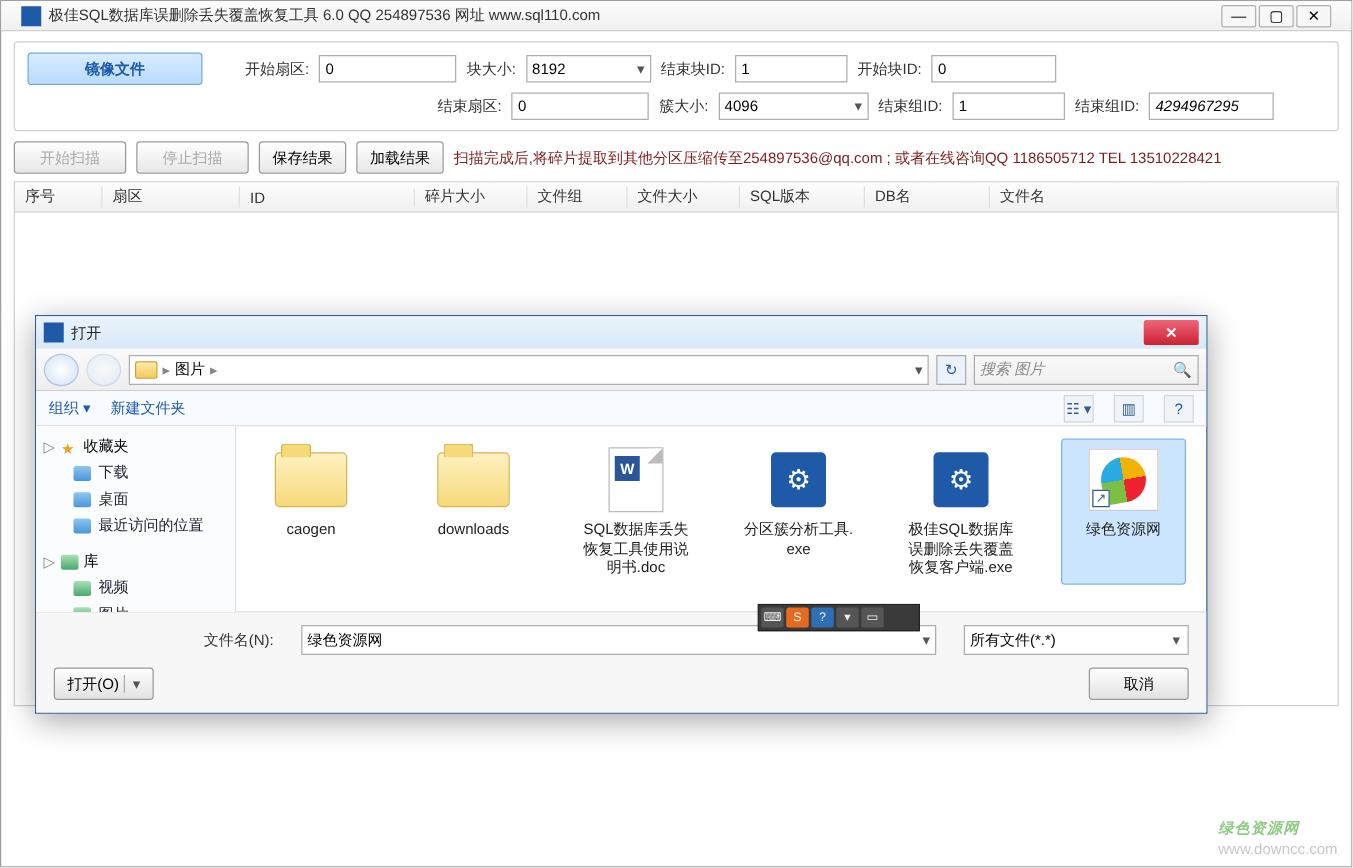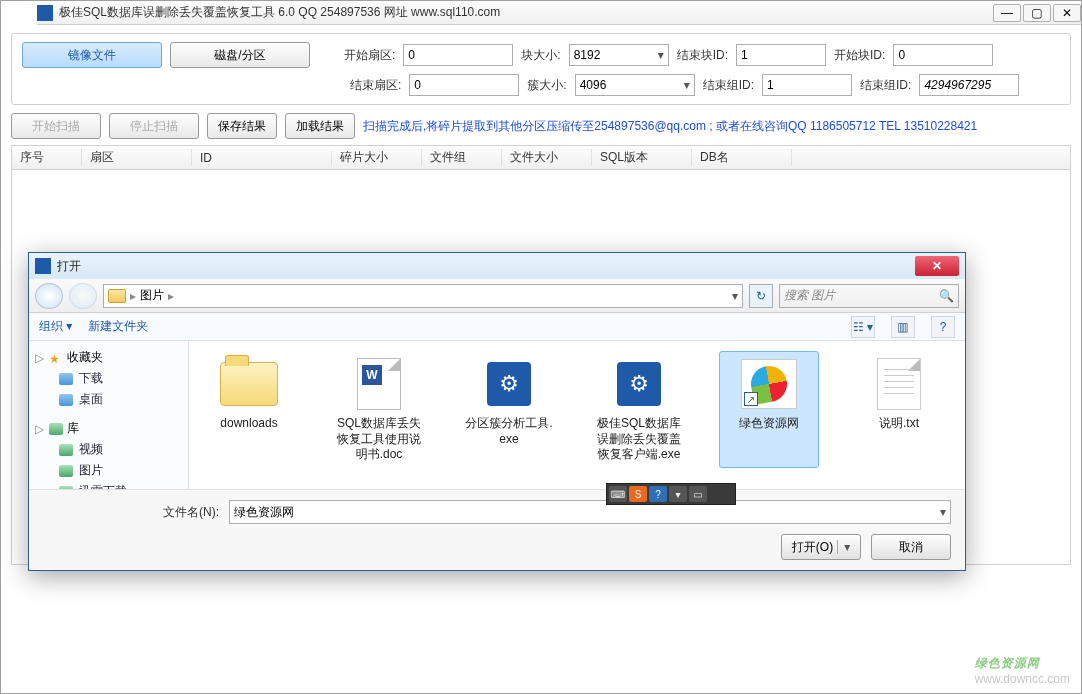--- a/index.html
+++ b/index.html
@@ -1,37 +1,37 @@
 <!DOCTYPE html>
 <html><head>
 <meta charset="utf-8">
 <style>
 * { box-sizing: border-box; margin: 0; padding: 0; font-family: "Microsoft YaHei", "Segoe UI", sans-serif; font-size: 12px; }
 body { background: #f0f0f0; width: 1082px; height: 694px; overflow: hidden; position: relative; }
 
 
 .app-window { position: absolute; left: 0; top: 0; width: 1082px; height: 694px; background: #fff; border: 1px solid #a0a0a0; }
-.app-titlebar { height: 24px; background: linear-gradient(#fdfdfd,#f0f0f0); border-bottom: 1px solid #d0d0d0; display: flex; align-items: center; padding: 0 0; margin-left: 36px; }
+.app-titlebar { height: 24px; background: linear-gradient(#fdfdfd,#f0f0f0); border-bottom: 1px solid #d0d0d0; display: flex; align-items: center; padding: 0 16px; }
 .app-titlebar .app-icon { width: 16px; height: 16px; background: #1e5aa8; margin-right: 6px; }
 .app-titlebar .title { flex: 1; color: #333; }
 .app-titlebar .win-btns { display: flex; gap: 2px; }
 .app-titlebar .win-btn { width: 28px; height: 18px; border: 1px solid #b0b0b0; background: #f7f7f7; display:flex; align-items:center; justify-content:center; border-radius:2px; cursor:pointer; }
 
 
 .panel { margin: 8px 10px; border: 1px solid #d0d0d0; background: #fff; padding: 8px 10px; border-radius: 3px; }
 .row { display: flex; align-items: center; gap: 8px; margin-bottom: 6px; }
 .row:last-child { margin-bottom: 0; }
 .btn { min-width: 90px; height: 26px; border: 1px solid #999; background: linear-gradient(#fefefe,#e8e8e8); border-radius: 3px; cursor: pointer; padding: 0 10px; }
-.btn.primary { background: linear-gradient(#d8ecff,#b8dcff); color: #1e5aa8; border-color:#6ea8de; font-weight: normal; }
+.btn.primary { background: linear-gradient(#d8ecff,#b8dcff); color: #1e5aa8; border-color:#6ea8de; font-weight: bold; }
 .btn.disabled { color: #aaa; cursor: default; }
 .lbl { color: #333; white-space: nowrap; }
 .inp { height: 22px; border: 1px solid #abadb3; padding: 0 4px; background: #fff; }
 .combo { height: 22px; border: 1px solid #abadb3; padding: 0 4px; background: #fff; position: relative; display:flex; align-items:center; }
 .combo::after { content:"▾"; position:absolute; right:4px; color:#555; }
-.hint { color: #1d4ed8; font-size: 12px; text-align: right; }
+.hint { color: #7f1d1d; font-size: 12px; text-align: right; }
 
 
 .table-wrap { margin: 4px 10px 0; border: 1px solid #d0d0d0; background:#fff; height: 420px; }
 .thead { display: flex; background: linear-gradient(#fdfdfd,#f0f0f0); border-bottom: 1px solid #d0d0d0; height: 24px; align-items:center; }
 .th { padding: 0 8px; border-right: 1px solid #e0e0e0; color:#333; }
 
 
 .dialog { position: absolute; left: 28px; top: 252px; width: 938px; height: 319px; background: #fff; border: 1px solid #2e5d8f; box-shadow: 0 6px 24px rgba(0,0,0,.35); display:flex; flex-direction:column; }
 .dlg-title { height: 26px; background: linear-gradient(#eaf3fb,#d7e8f7); display:flex; align-items:center; padding:0 6px; }
 .dlg-title .dlg-icon { width:16px; height:16px; background:#1e5aa8; margin-right:6px; }
@@ -82,21 +82,21 @@
 .txt-lg .corner { position:absolute; right:0; top:0; width:12px; height:12px; background:linear-gradient(135deg,#fff 48%,#bbb 52%); }
 .fn { font-size:12px; color:#222; line-height:1.3; max-width:100px; word-break:break-all; }
 
 
 .float-bar { position:absolute; left:606px; top:483px; width:130px; height:22px; background:#3a3a3a; border:1px solid #222; display:flex; align-items:center; gap:2px; padding:0 2px; }
 .float-bar .fb { width:18px; height:16px; background:#555; border-radius:2px; display:flex; align-items:center; justify-content:center; color:#eee; font-size:10px; }
 .float-bar .fb.orange { background:#e86a1e; }
 .float-bar .fb.blue { background:#2e6fb5; }
 
 .dlg-bottom { border-top:1px solid #e0e0e0; padding:10px 14px; display:flex; flex-direction:column; gap:10px; background:#f7f7f7; }
-.bottom-row { display:flex; align-items:center; gap:10px; }
+.bottom-row { display:flex; align-items:center; gap:22px; }
 .filebox { flex:1; height:24px; border:1px solid #abadb3; background:#fff; padding:0 4px; display:flex; align-items:center; }
 .typebox { width:180px; height:24px; border:1px solid #abadb3; background:#fff; padding:0 4px; display:flex; align-items:center; position:relative; }
 .typebox::after { content:"▾"; position:absolute; right:6px; color:#555; }
 .dlg-btn { min-width:80px; height:26px; border:1px solid #999; background:linear-gradient(#fefefe,#e2e2e2); border-radius:3px; cursor:pointer; display:flex; align-items:center; justify-content:center; gap:4px; }
 .dlg-btn .dd { border-left:1px solid #aaa; padding-left:6px; color:#555; }
 
 
 .watermark { position:absolute; right:12px; bottom:8px; color:#7ac26d; font-size:20px; font-weight:bold; font-style:italic; opacity:.85; letter-spacing:1px; pointer-events:none; }
 .watermark .sub { display:block; font-size:12px; color:#bdbdbd; font-style:normal; font-weight:normal; letter-spacing:0; }
 </style>
@@ -110,21 +110,20 @@
     <div class="win-btns">
       <div class="win-btn">—</div>
       <div class="win-btn">▢</div>
       <div class="win-btn">✕</div>
     </div>
   </div>
 
   <div class="panel">
     <div class="row">
       <button class="btn primary" style="width:140px">镜像文件</button>
-      <button class="btn" style="width:140px">磁盘/分区</button>
       <div style="width:18px"></div>
       <span class="lbl">开始扇区:</span>
       <input class="inp" style="width: 110px;" value="0">
       <span class="lbl">块大小:</span>
       <div class="combo" style="width:100px">
           <span>8192</span>
         </div>
       <span class="lbl">结束块ID:</span>
       <input class="inp" style="width: 90px;" value="1">
       <span class="lbl">开始块ID:</span>
@@ -156,20 +155,21 @@
   <div class="table-wrap">
     <div class="thead">
       <div class="th" style="width:70px">序号</div>
       <div class="th" style="width:110px">扇区</div>
       <div class="th" style="width:140px">ID</div>
       <div class="th" style="width:90px">碎片大小</div>
       <div class="th" style="width:80px">文件组</div>
       <div class="th" style="width:90px">文件大小</div>
       <div class="th" style="width:100px">SQL版本</div>
       <div class="th" style="width:100px">DB名</div>
+      <div class="th" style="flex:1">文件名</div>
     </div>
   </div>
 </div>
 
 <div class="dialog">
   <div class="dlg-title">
     <div class="dlg-icon"></div>
     <div class="t">打开</div>
     <div class="dlg-close">✕</div>
   </div>
@@ -209,20 +209,24 @@
           <span>收藏夹</span>
         </div>
         <div class="tree-item">
             <span class="mini folder-mini"></span>
             <span>下载</span>
           </div>
         <div class="tree-item">
             <span class="mini folder-mini"></span>
             <span>桌面</span>
           </div>
+        <div class="tree-item">
+            <span class="mini folder-mini"></span>
+            <span>最近访问的位置</span>
+          </div>
       </div>
       <div class="tree-group">
         <div class="tree-head">
           <span class="chev">▷</span>
           <span class="ico lib-mini"></span>
           <span>库</span>
         </div>
         <div class="tree-item">
             <span class="mini lib-mini"></span>
             <span>视频</span>
@@ -232,20 +236,26 @@
             <span>图片</span>
           </div>
         <div class="tree-item">
             <span class="mini lib-mini"></span>
             <span>迅雷下载</span>
           </div>
       </div>
     </div>
 
     <div class="dlg-files">
+      <div class="file-item">
+        <div class="file-ico">
+            <div class="folder-lg"></div>
+          </div>
+        <div class="fn">caogen</div>
+      </div>
       <div class="file-item">
         <div class="file-ico">
             <div class="folder-lg"></div>
           </div>
         <div class="fn">downloads</div>
       </div>
       <div class="file-item">
         <div class="file-ico">
             <div class="doc-lg">
               <div class="corner"></div>
@@ -286,22 +296,25 @@
     </div>
   </div>
 
   <div class="dlg-bottom">
     <div class="bottom-row">
       <span class="lbl" style="margin-left:120px">文件名(N):</span>
       <div class="filebox">
           <span>绿色资源网</span>
           <span style="margin-left:auto;color:#555">▾</span>
         </div>
-    </div>
-    <div class="bottom-row" style="justify-content:flex-end">
+      <div class="typebox">
+          <span>所有文件(*.*)</span>
+        </div>
+    </div>
+    <div class="bottom-row" style="justify-content:space-between">
       <div class="dlg-btn">
           <span>打开(O)</span>
           <span class="dd">▾</span>
         </div>
       <div class="dlg-btn">取消</div>
     </div>
   </div>
 </div>
 
 <div class="float-bar">

